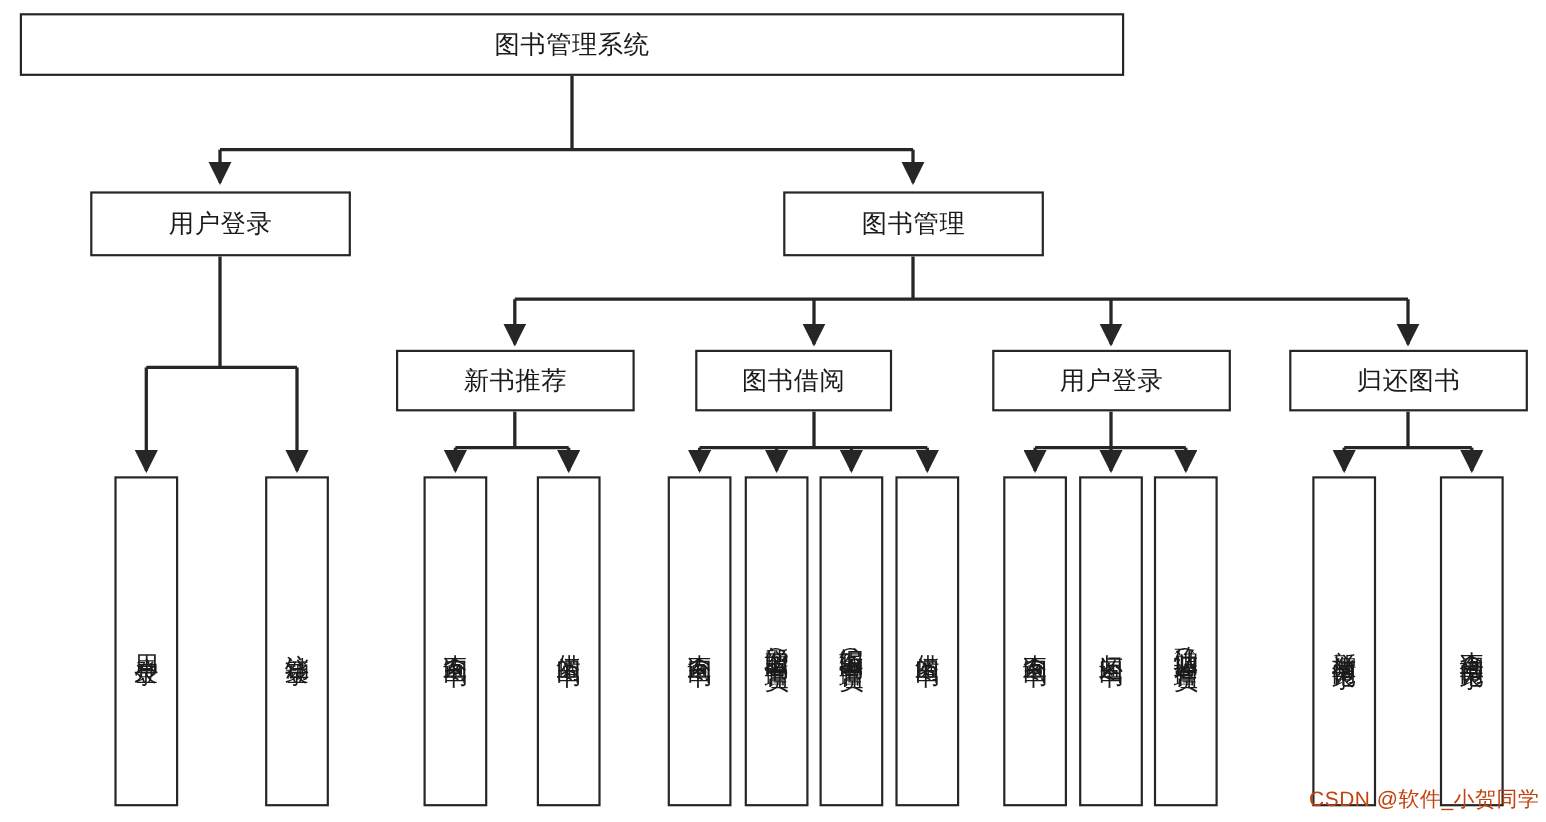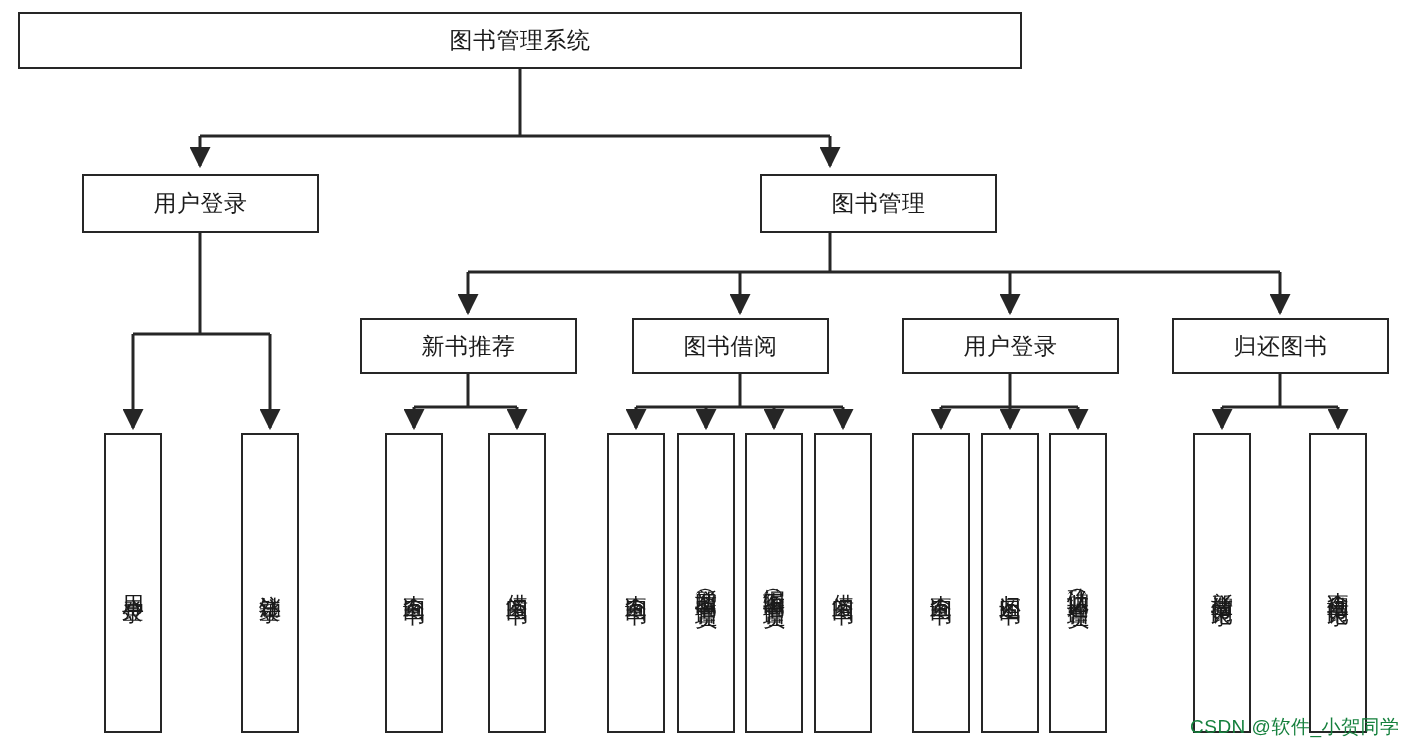--- a/index.html
+++ b/index.html
@@ -42,21 +42,21 @@
   .node.vert .vtext {
     writing-mode: vertical-rl;
     text-orientation: upright;
     letter-spacing: 3px;
     line-height: 1;
     white-space: nowrap;
   }
   .watermark {
     position: absolute;
     font-size: 19px;
-    color: #15803d;
+    color: #c2410c;
     white-space: nowrap;
     letter-spacing: 0.5px;
   }
 </style>
 </head>
 <body>
 
 <div id="canvas">
 
   <svg class="edges" viewBox="0 0 1405 747" width="1405" height="747">
@@ -109,28 +109,28 @@
     </g>
   </svg>
 
   <div class="node horiz" style="left:18px; top:12px; width:1004px; height:57px;">
     <span>图书管理系统</span>
   </div>
 
   <div class="node horiz" style="left:82px; top:174px; width:237px; height:59px;">
     <span>用户登录</span>
   </div>
-  <div class="node horiz" style="left:712px; top:174px; width:237px; height:59px;margin-left:48px;">
+  <div class="node horiz" style="left:712px; top:174px; width:237px; height:59px;">
     <span>图书管理</span>
   </div>
 
   <div class="node horiz" style="left:360px; top:318px; width:217px; height:56px;align-items:center;">
     <span>新书推荐</span>
   </div>
-  <div class="node horiz" style="left:632px; top:318px; width:197px; height:56px;">
+  <div class="node horiz" style="left:632px; top:318px; width:179px; height:56px;">
     <span>图书借阅</span>
   </div>
   <div class="node horiz" style="left:902px; top:318px; width:217px; height:56px;">
     <span>用户登录</span>
   </div>
   <div class="node horiz" style="left:1172px; top:318px; width:217px; height:56px;">
     <span>归还图书</span>
   </div>
 
   <div class="node vert" style="left:104px; top:433px; width:58px; height:300px;">

